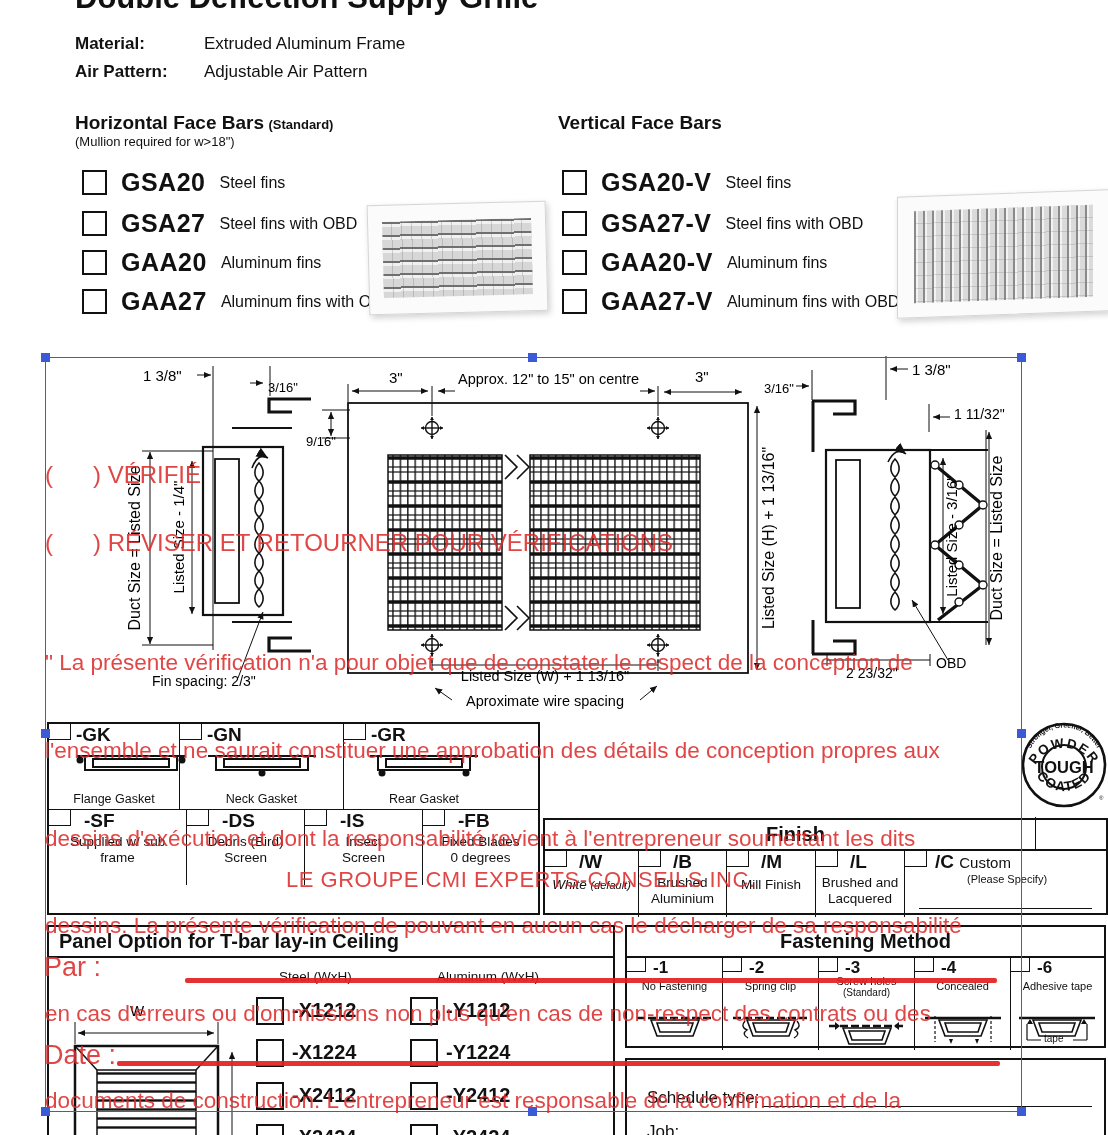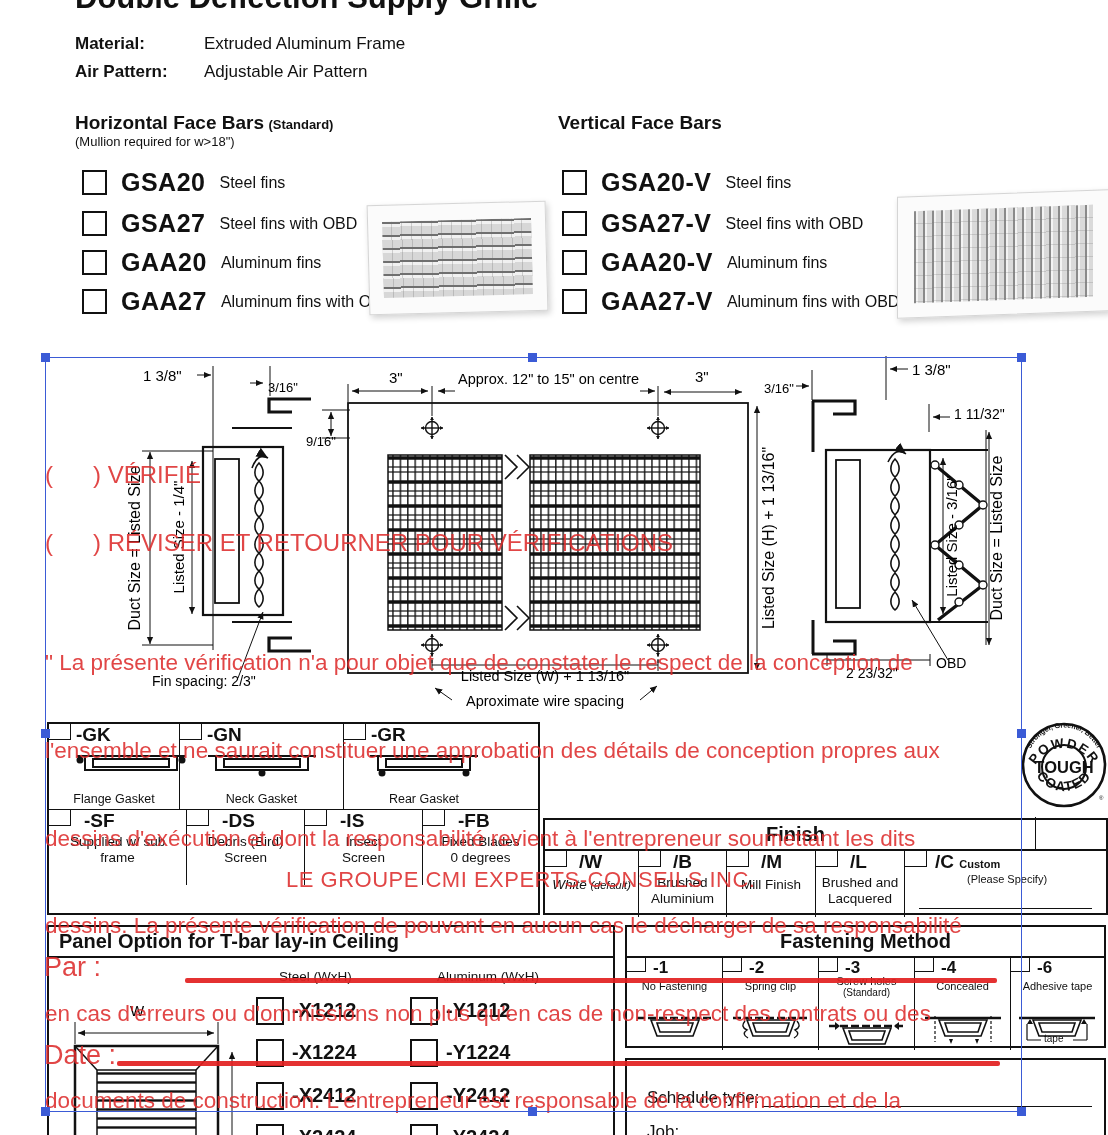--- a/index.html
+++ b/index.html
@@ -357,21 +357,21 @@
       </div>
       <div class="cell" style="width:89px;">
         <span class="minicb"></span>
         <span class="ocode" style="left:34px;">/L</span>
         <div class="odesc2" style="top:24px;white-space:normal;padding:0 4px;">Brushed and Lacquered</div>
       </div>
       <div class="cell" style="width:201px;">
         <span class="minicb"></span>
         <span class="ocode" style="left:30px;">
           <span>/C</span>
-          <span style="font-weight:bold;font-size:11px;">Custom</span>
+          <span style="font-weight:normal;font-size:15px;">Custom</span>
         </span>
         <div class="small" style="position:absolute;left:62px;top:22px;">(Please Specify)</div>
         <div style="position:absolute;left:14px;right:14px;bottom:8px;border-top:1.5px solid #111;"></div>
       </div>
     </div>
   </div>
 
   <div class="tbl" style="left:47px;top:925px;width:568px;height:213px;">
     <div class="hd" style="text-align:left;padding-left:10px;">Panel Option for T-bar lay-in Ceiling</div>
     <div class="t" style="left:230px;top:42px;font-size:13.5px;">Steel (WxH)</div>

